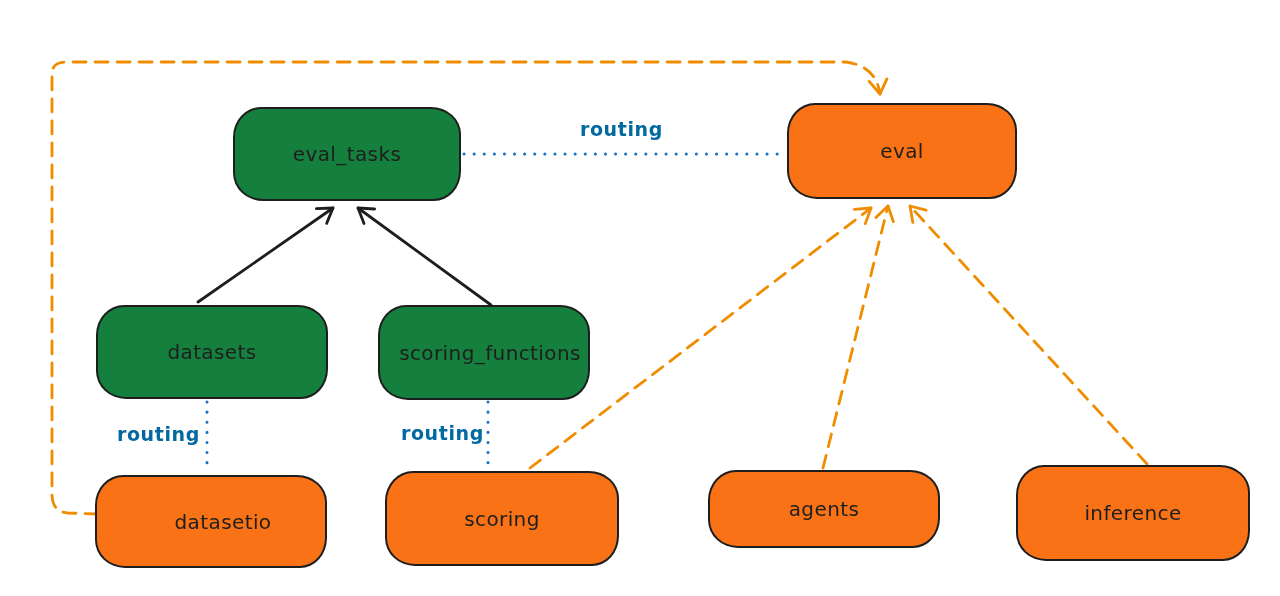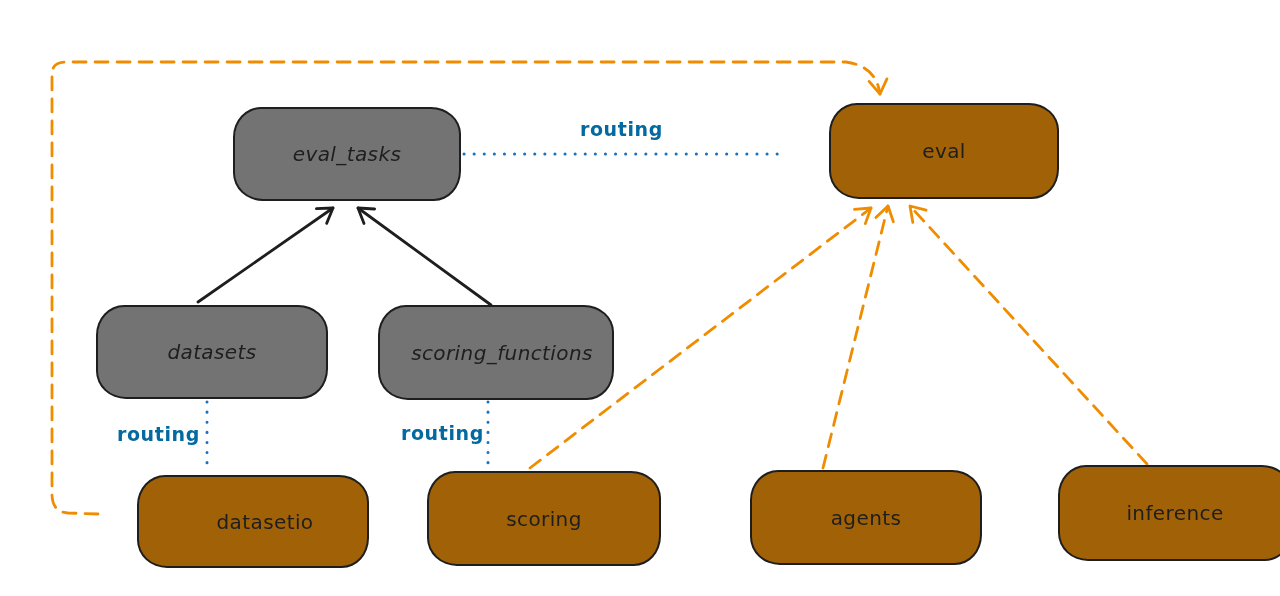--- a/index.html
+++ b/index.html
@@ -27,30 +27,30 @@
     box-sizing: border-box;
     border: 2.6px solid #1e1e1e;
     display: flex;
     align-items: center;
     justify-content: center;
     color: #1e1e1e;
     font-size: 20px;
     letter-spacing: 0.4px;
     border-radius: 28px 30px 27px 30px / 30px 27px 30px 28px;
   }
-  .node-blue  { background: #737373; font-style: italic; }
-  .node-green { background: #a16207; margin-left: 42px; }
+  .node-blue  { background: #15803d; }
+  .node-green { background: #f97316; }
 
   #node-eval-tasks        { left: 233px; top: 107px; width: 228px; height: 94px; }
   #node-eval              { left: 787px; top: 103px; width: 230px; height: 96px; }
   #node-datasets          { left:  96px; top: 305px; width: 232px; height: 94px; }
-  #node-scoring-functions { left: 378px; top: 305px; width: 236px; height: 95px; padding-left: 12px; }
+  #node-scoring-functions { left: 378px; top: 305px; width: 212px; height: 95px; padding-left: 12px; }
   #node-datasetio         { left:  95px; top: 475px; width: 232px; height: 93px; padding-left: 24px; }
   #node-scoring           { left: 385px; top: 471px; width: 234px; height: 95px; }
-  #node-agents            { left: 708px; top: 470px; width: 232px; height: 95px; }
+  #node-agents            { left: 708px; top: 470px; width: 232px; height: 78px; }
   #node-inference         { left: 1016px; top: 465px; width: 234px; height: 96px; }
 
   .edge-label {
     position: absolute;
     color: #0369a1;
     font-size: 19px;
     font-weight: 600;
     letter-spacing: 0.6px;
     white-space: nowrap;
   }

